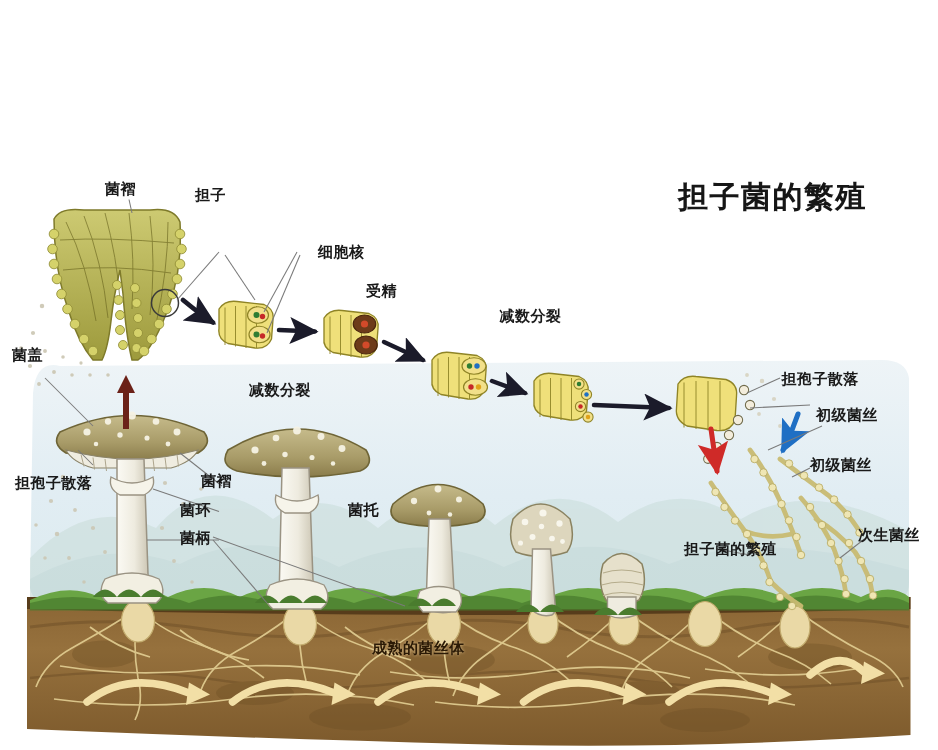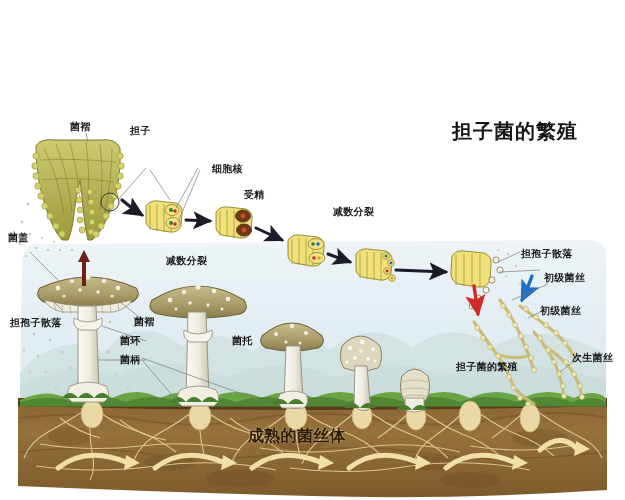--- a/index.html
+++ b/index.html
@@ -541,14 +541,14 @@
   <div class="lbl" style="left:572px;top:353px;">次生菌丝</div>
   <div class="lbl" style="left:456px;top:362px;">担子菌的繁殖</div>
 
   <div class="lbl" style="left:8px;top:233px;">菌盖</div>
   <div class="lbl" style="left:10px;top:318px;">担孢子散落</div>
   <div class="lbl" style="left:134px;top:317px;">菌褶</div>
   <div class="lbl" style="left:120px;top:336px;">菌环</div>
   <div class="lbl" style="left:120px;top:355px;">菌柄</div>
   <div class="lbl" style="left:232px;top:336px;">菌托</div>
   <div class="lbl" style="left:166px;top:256px;">减数分裂</div>
-  <div class="lbl onsoil" style="left:248px;top:428px;font-size:16px;">成熟的菌丝体</div>
+  <div class="lbl onsoil" style="left:248px;top:428px;font-size:10px;">成熟的菌丝体</div>
 </div>
 
 </body></html>

